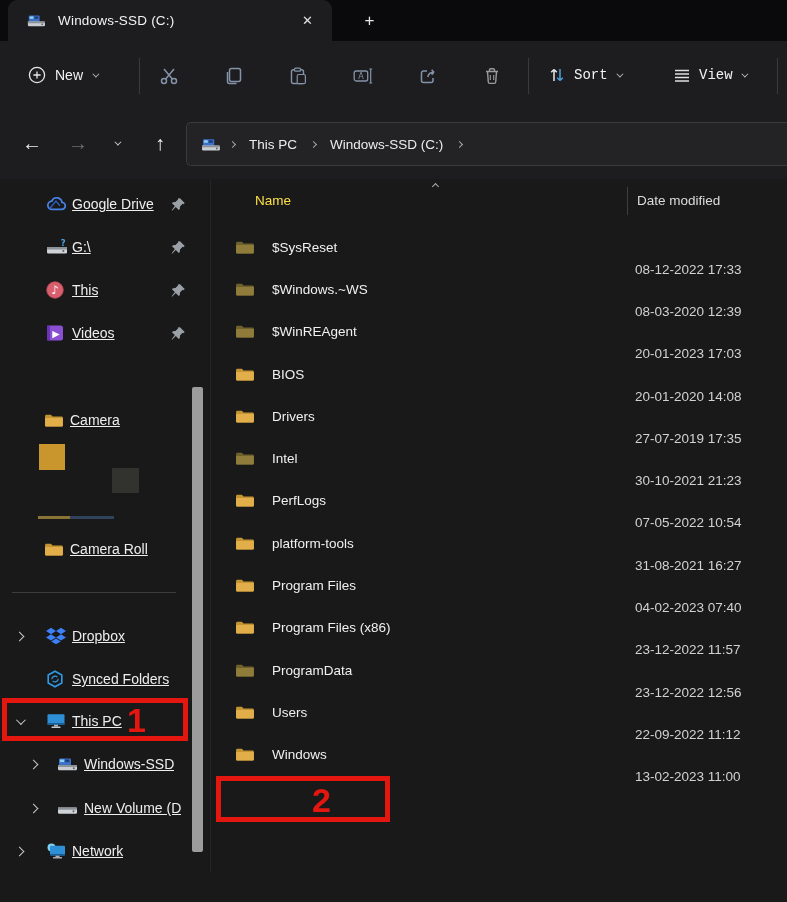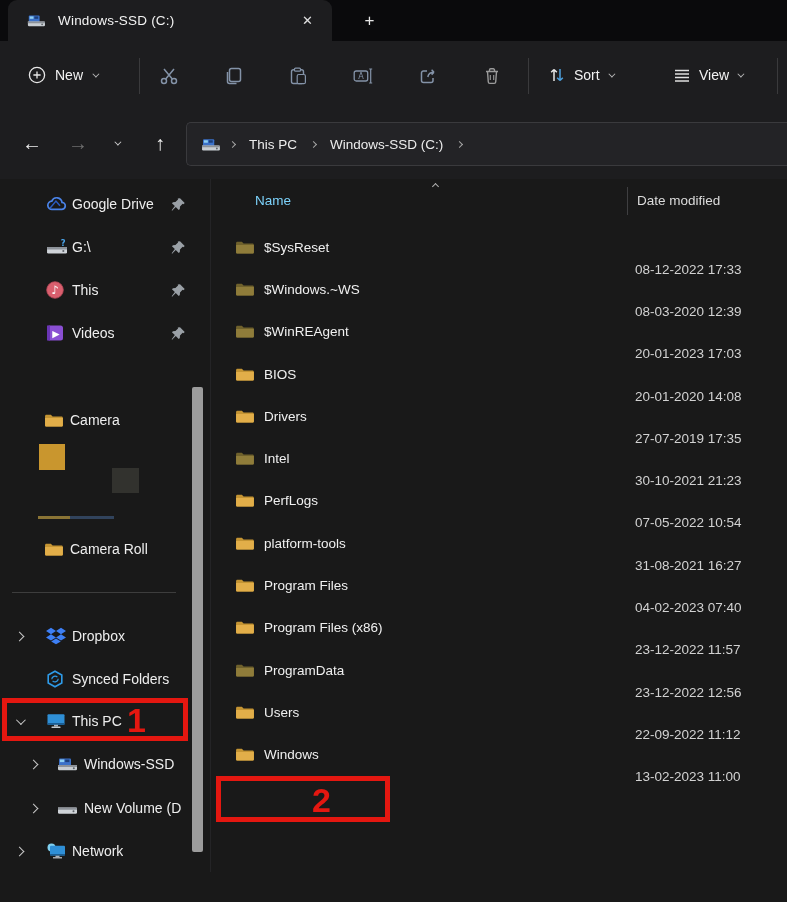--- a/index.html
+++ b/index.html
@@ -22,21 +22,21 @@
     display:flex; align-items:center; justify-content:center; font-size:17px; color:#e6e6e6; border-radius:4px;}
   
   .chrome{ position:absolute; left:0; top:41px; right:0; height:138px; background:#1d1d1f; }
   .toolbar-row{ position:absolute; left:0; top:0; right:0; height:69px; }
   .new-btn{ position:absolute; left:18px; top:15px; height:38px; display:flex; align-items:center; gap:9px; padding:0 10px; border-radius:5px; }
   .new-label{ font-size:14px; color:#f2f2f2; }
   .tsep{ position:absolute; top:17px; width:1px; height:36px; background:#3a3a3c; }
   .tbtn{ position:absolute; top:15px; width:40px; height:40px; display:flex; align-items:center; justify-content:center; border-radius:5px; color:#8493a8; }
   .tbtn.gray{ color:#9a9a9a; }
   .dd-btn{ position:absolute; top:15px; height:38px; display:flex; align-items:center; gap:8px; padding:0 10px; border-radius:5px; }
-  .dd-label{ font-size:14px; color:#f2f2f2; }
+  .dd-label{ font-size:14px; color:#f2f2f2;font-family:Liberation Mono, monospace; }
   .nav-row{ position:absolute; left:0; top:69px; right:0; height:69px; }
   .navbtn{ position:absolute; top:12px; width:40px; height:42px; display:flex; align-items:center; justify-content:center; font-size:20px; border-radius:5px; }
   .addr{
     position:absolute; left:186px; top:12px; right:0; height:44px;
     background:#232326; border:1px solid #3a3a3d; border-right:none; border-radius:5px 0 0 5px;
     display:flex; align-items:center; padding-left:14px; gap:10px;
   }
   .crumb{ font-size:13.5px; color:#ececec; padding:4px 4px; }
   
   .chev{ display:inline-block; width:7px; height:7px;
@@ -47,37 +47,37 @@
   .chev.sm{ width:5px; height:5px; }
   
   .bodyarea{ position:absolute; left:0; top:179px; right:0; bottom:30px; background:#191919; }
   .vseam{ position:absolute; left:210px; top:179px; bottom:30px; width:1px; background:#242426; }
   
   .sideitem{ position:absolute; left:0; width:206px; height:36px; display:flex; align-items:center; }
   .sideitem .xchev{ position:absolute; left:16px; color:#c9c9c9; }
   .sideitem.ind .xchev{ left:30px; }
   .sideitem .sicon{ position:absolute; left:46px; }
   .sideitem.ind .sicon{ left:57px; }
-  .sideitem .slabel{ position:absolute; left:72px; font-size:14px; color:#eeeeee; white-space:nowrap; overflow:hidden; max-width:120px; }
+  .sideitem .slabel{ position:absolute; left:72px; font-size:14px; color:#eeeeee; white-space:nowrap; overflow:hidden; max-width:120px;text-decoration:underline; }
   .sideitem.ind .slabel{ left:84px; max-width:112px; }
   .sideitem .pin{ position:absolute; left:171px; }
   .sdivider{ position:absolute; left:12px; top:592px; width:164px; height:1px; background:#3d3d3d; }
   .sb-thumb{ position:absolute; left:192px; top:387px; width:11px; height:465px; background:#9c9c9c; border-radius:2px; }
   .art1{ position:absolute; left:39px; top:444px; width:26px; height:26px; background:#c9962e; }
   .art2{ position:absolute; left:112px; top:468px; width:27px; height:25px; background:#32322e; }
   .art3{ position:absolute; left:38px; top:516px; width:76px; height:3px;
          background:linear-gradient(90deg,#8a7435 0 42%,#31435c 42%); }
   
   .lheader{ position:absolute; left:215px; top:179px; right:0; height:47px; }
-  .col-name{ position:absolute; left:40px; top:14px; font-size:13.5px; color:#7dd3fc; }
+  .col-name{ position:absolute; left:40px; top:14px; font-size:13.5px; color:#fde047; }
   .col-date{ position:absolute; left:422px; top:14px; font-size:13.5px; color:#dcdcdc; }
   .col-div{ position:absolute; left:412px; top:8px; width:1px; height:28px; background:#3f3f41; }
   .sortind{ position:absolute; left:218px; top:5px; color:#b0b0b0; }
   .rows{ position:absolute; left:215px; top:226px; right:0; }
-  .frow{ position:relative; height:42.3px; display:flex; align-items:center; }
+  .frow{ position:relative; height:42.3px; display:flex; align-items:center;gap:8px; }
   .frow .fic{ margin-left:20px; }
   .fname{ margin-left:10px; font-size:13.5px; color:#f0f0f0; }
   .fdate{ position:absolute; left:420px; font-size:13.5px; color:#d2d2d2;margin-top:44px; }
   .fic{ width:19px; height:15px; --fb:#c49433; --ff:#e2ae49; }
   .fic.dim{ --fb:#6f612c; --ff:#8f7c3a; }
   .sic{ width:20px; height:16px; }
   
   .redbox{ position:absolute; border:5px solid #e41710; }
   .rednum{ position:absolute; font-size:34px; font-weight:bold; color:#e41710; }
   

